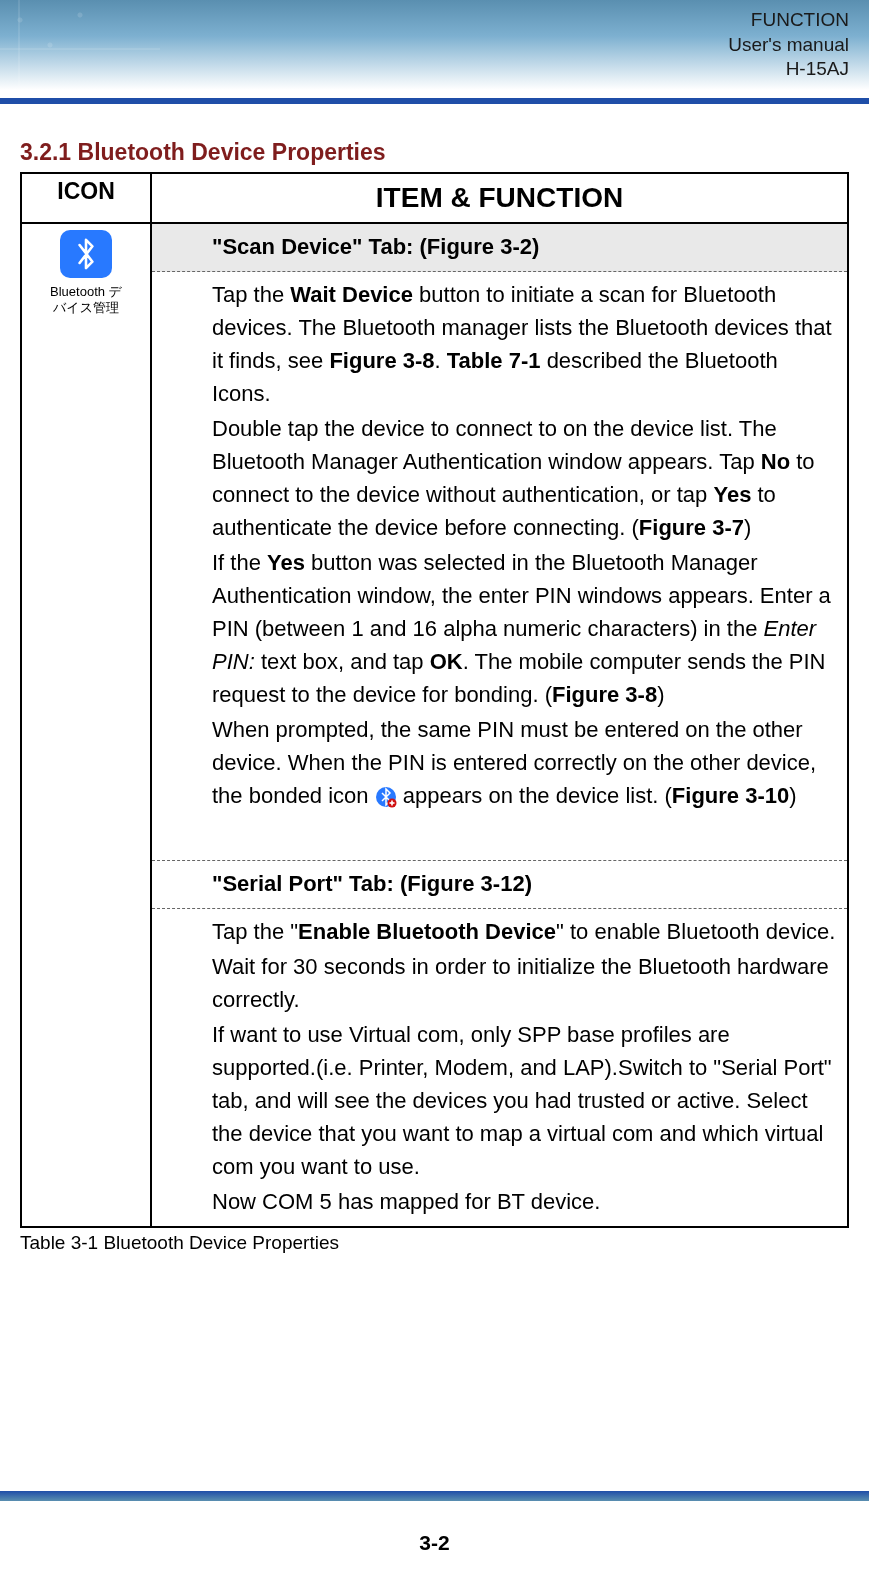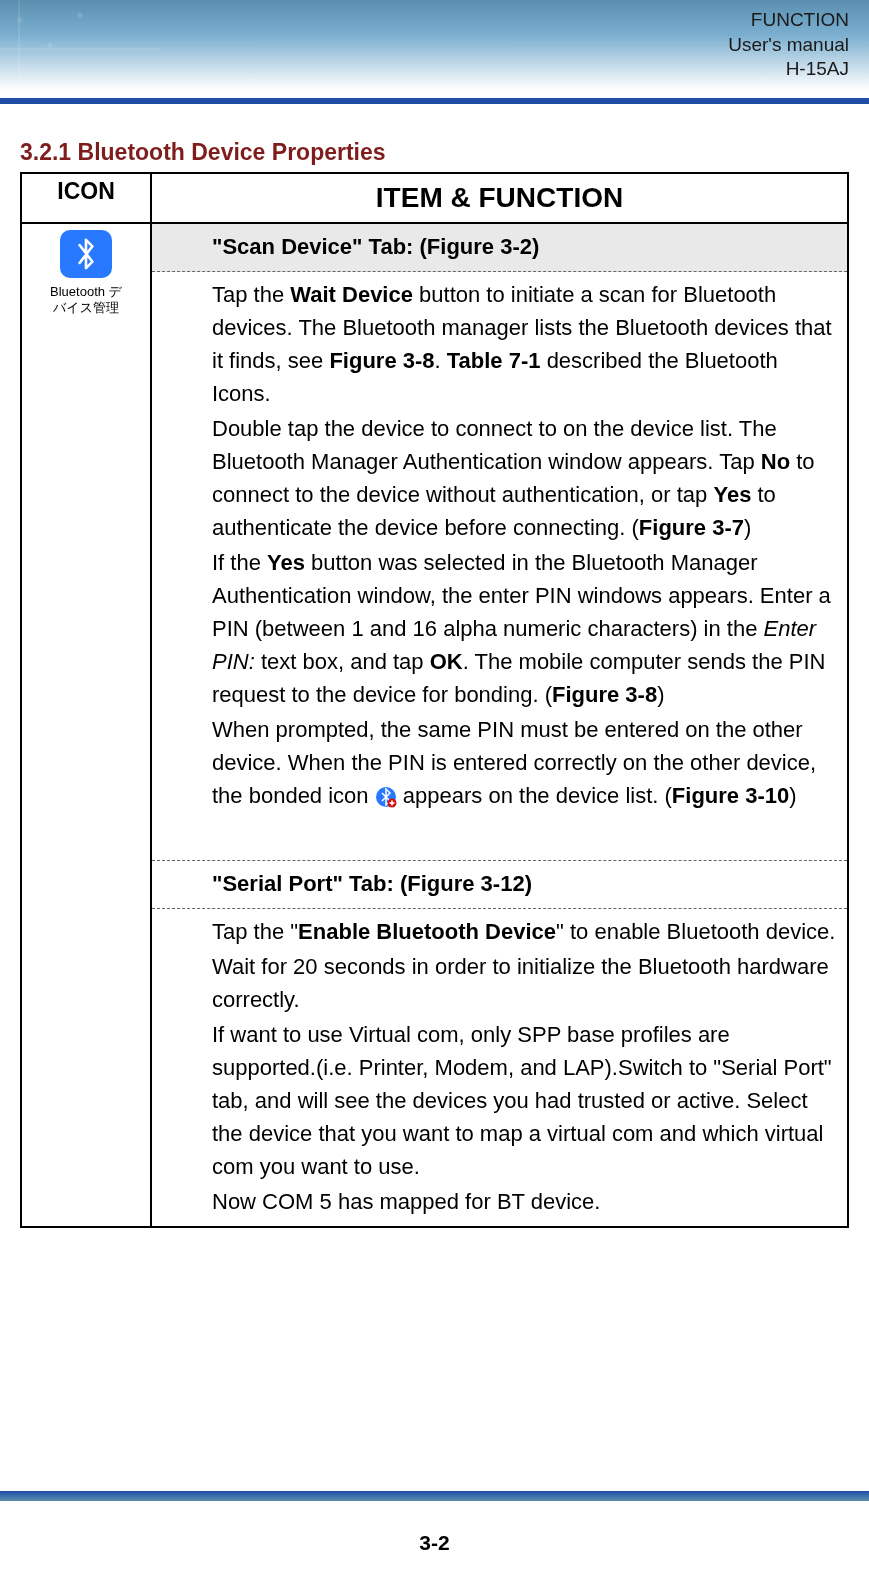--- a/index.html
+++ b/index.html
@@ -214,32 +214,33 @@
                   <li class="hollow-dot b">"Serial Port" Tab: (Figure 3-12)</li>
                 </ul>
               </td>
             </tr>
             <tr>
               <td>
                 <ul class="bullet-list" style="line-height:1.8;">
                   <li class="check-bullet">
                     <span>Tap the "</span><span class="b">Enable Bluetooth Device</span><span>" to enable Bluetooth device.</span>
                   </li>
-                  <li class="check-bullet">Wait for 20 seconds in order to initialize the Bluetooth hardware correctly.</li>
+                  <li class="check-bullet">Wait for 30 seconds in order to initialize the Bluetooth hardware correctly.</li>
                   <li class="check-bullet">If want to use Virtual com, only SPP base profiles are supported.(i.e. Printer, Modem, and LAP).Switch to "Serial Port" tab, and will see the devices you had trusted or active. Select the device that you want to map a virtual com and which virtual com you want to use.</li>
                   <li class="check-bullet">Now COM 5 has mapped for BT device.</li>
                 </ul>
               </td>
             </tr>
           </tbody>
             </table>
         </td>
       </tr>
     </tbody>
   </table>
 
+  <div class="caption">Table 3-1 Bluetooth Device Properties</div>
 
 </div>
 
 <div class="footer-zone">
   <div class="footer-bar"></div>
   <div class="page-number">3-2</div>
 </div>
 
 </body></html>

